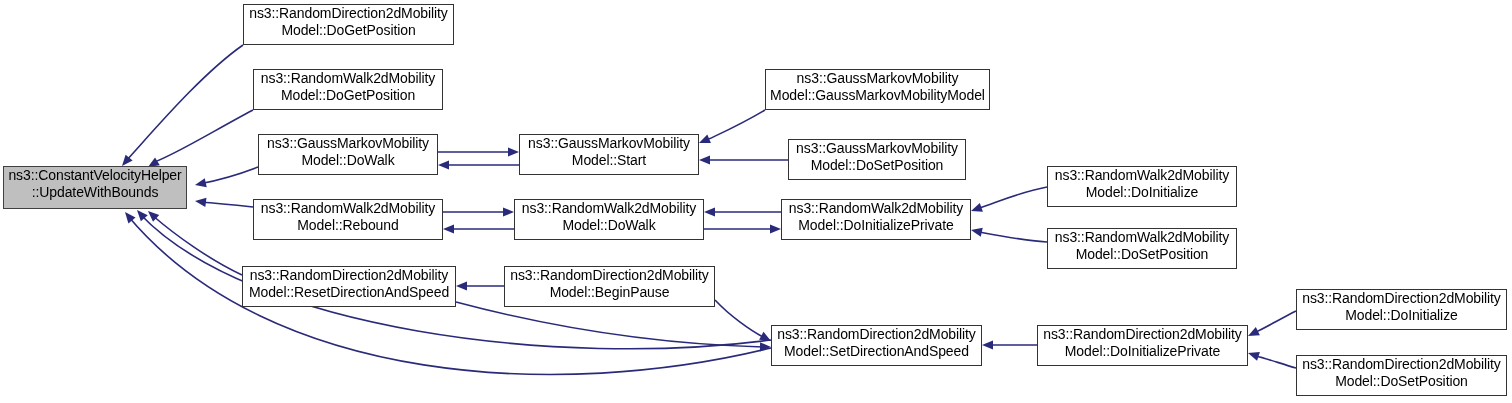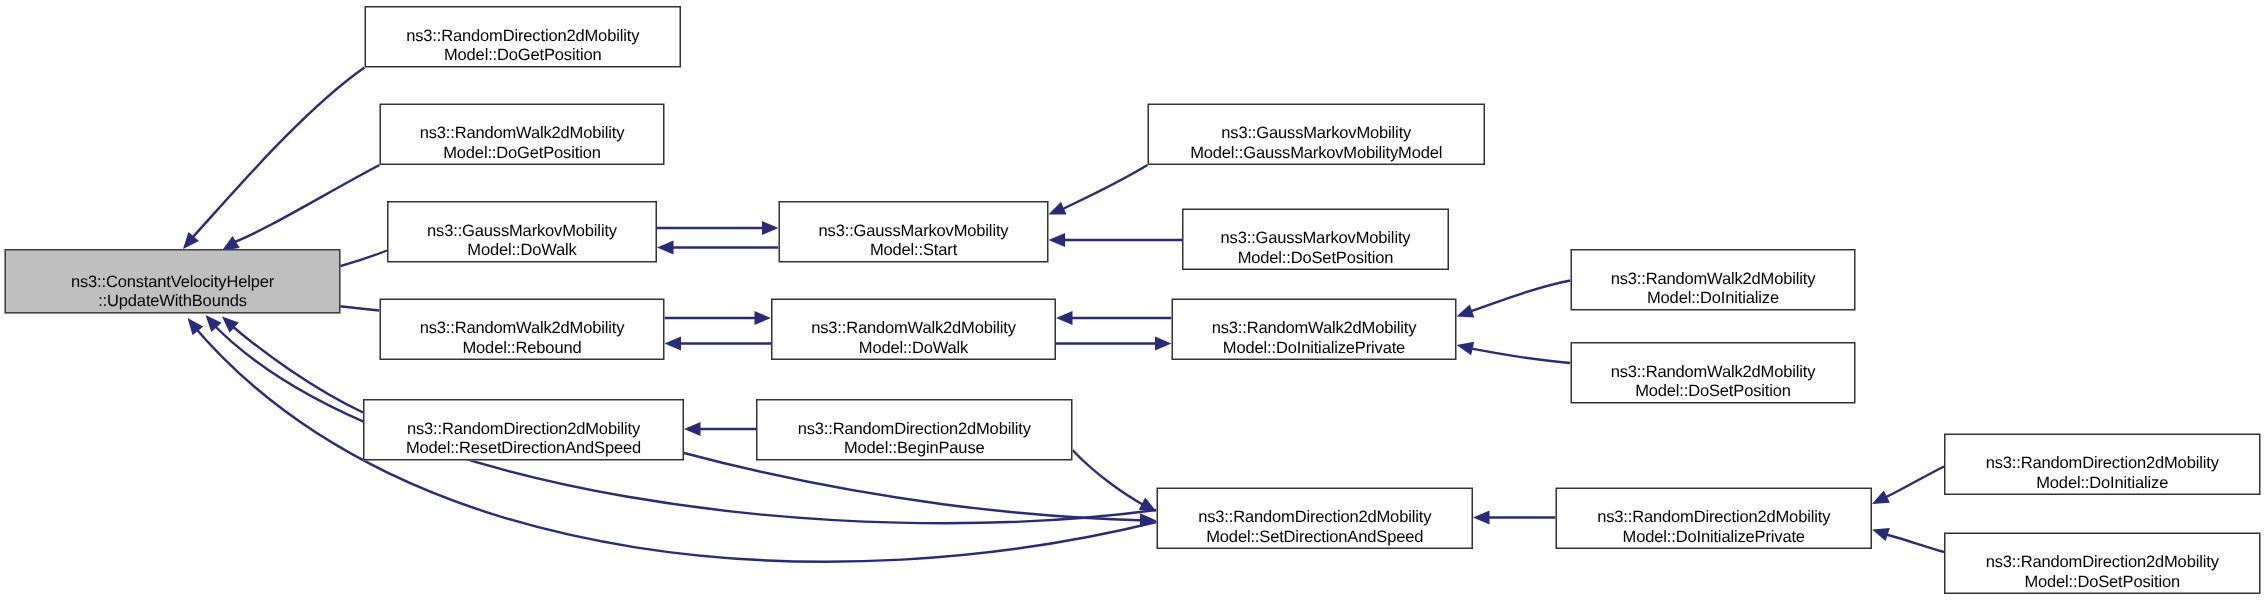--- a/index.html
+++ b/index.html
@@ -11,25 +11,25 @@
     font-family:"Liberation Sans","DejaVu Sans",sans-serif;
     overflow:hidden;
   }
   svg#edges{position:absolute;left:0;top:0;width:1512px;height:403px;pointer-events:none;}
   .node{
     position:absolute;
     box-sizing:border-box;
     background:#ffffff;
     border:1px solid #333333;
     display:flex;
-    align-items:flex-end;
+    align-items:flex-start;
     justify-content:center;
     text-align:center;
     line-height:1.18;
-    font-size:11px;
+    font-size:14px;
     color:#000000;
     letter-spacing:-0.1px;
     white-space:pre-line;
     z-index:2;
   }
   .node.root{
     background:#bfbfbf;
     border:1px solid #404040;
   }
   .node .lbl{display:block;padding:0 3px;}
@@ -79,21 +79,21 @@
       <polygon points="771,341 759.1316460955626,339.8588709104469 763.4771089620409,331.7498048436266" fill="#2a2a7a"></polygon>
       <path d="M 456,302 C 580,335 690,345 763,347" fill="none" stroke="#2a2a7a" stroke-width="1.6"></path>
       <polygon points="771,347 759.9300509123419,351.4290210201192 760.0725897288418,342.2301252882505" fill="#2a2a7a"></polygon>
       <path d="M 1037,345 L 990,345" fill="none" stroke="#2a2a7a" stroke-width="1.6"></path>
       <polygon points="982,345 993,340.4 993,349.6" fill="#2a2a7a"></polygon>
       <path d="M 1296,311 C 1282,318 1265,328 1256,332" fill="none" stroke="#2a2a7a" stroke-width="1.6"></path>
       <polygon points="1248,336 1255.8161551018,326.9962385957531 1259.898885618131,335.24071016954235" fill="#2a2a7a"></polygon>
       <path d="M 1296,368 C 1282,364 1265,358 1256,356" fill="none" stroke="#2a2a7a" stroke-width="1.6"></path>
       <polygon points="1248,353 1259.8798713495946,351.9857728473935 1257.065321773968,360.7446717899742" fill="#2a2a7a"></polygon>
     </svg>
-<div class="node root" style="left: 3px; top: 166px; width: 224px; height: 43px; background: rgb(191, 191, 191); border-color: rgb(64, 64, 64); color: rgb(0, 0, 0);"><span class="lbl">ns3::ConstantVelocityHelper
+<div class="node root" style="left: 3px; top: 166px; width: 184px; height: 43px; background: rgb(191, 191, 191); border-color: rgb(64, 64, 64); color: rgb(0, 0, 0);"><span class="lbl">ns3::ConstantVelocityHelper
 ::UpdateWithBounds</span></div>
     <div class="node" style="left: 243px; top: 4px; width: 211px; height: 41px; background: rgb(255, 255, 255); border-color: rgb(51, 51, 51); color: rgb(0, 0, 0);"><span class="lbl">ns3::RandomDirection2dMobility
 Model::DoGetPosition</span></div>
     <div class="node" style="left: 253px; top: 69px; width: 190px; height: 41px; background: rgb(255, 255, 255); border-color: rgb(51, 51, 51); color: rgb(0, 0, 0);"><span class="lbl">ns3::RandomWalk2dMobility
 Model::DoGetPosition</span></div>
     <div class="node" style="left: 258px; top: 134px; width: 180px; height: 41px; background: rgb(255, 255, 255); border-color: rgb(51, 51, 51); color: rgb(0, 0, 0);"><span class="lbl">ns3::GaussMarkovMobility
 Model::DoWalk</span></div>
     <div class="node" style="left: 253px; top: 199px; width: 190px; height: 41px; background: rgb(255, 255, 255); border-color: rgb(51, 51, 51); color: rgb(0, 0, 0);"><span class="lbl">ns3::RandomWalk2dMobility
 Model::Rebound</span></div>
     <div class="node" style="left: 242px; top: 266px; width: 214px; height: 41px; background: rgb(255, 255, 255); border-color: rgb(51, 51, 51); color: rgb(0, 0, 0);"><span class="lbl">ns3::RandomDirection2dMobility

